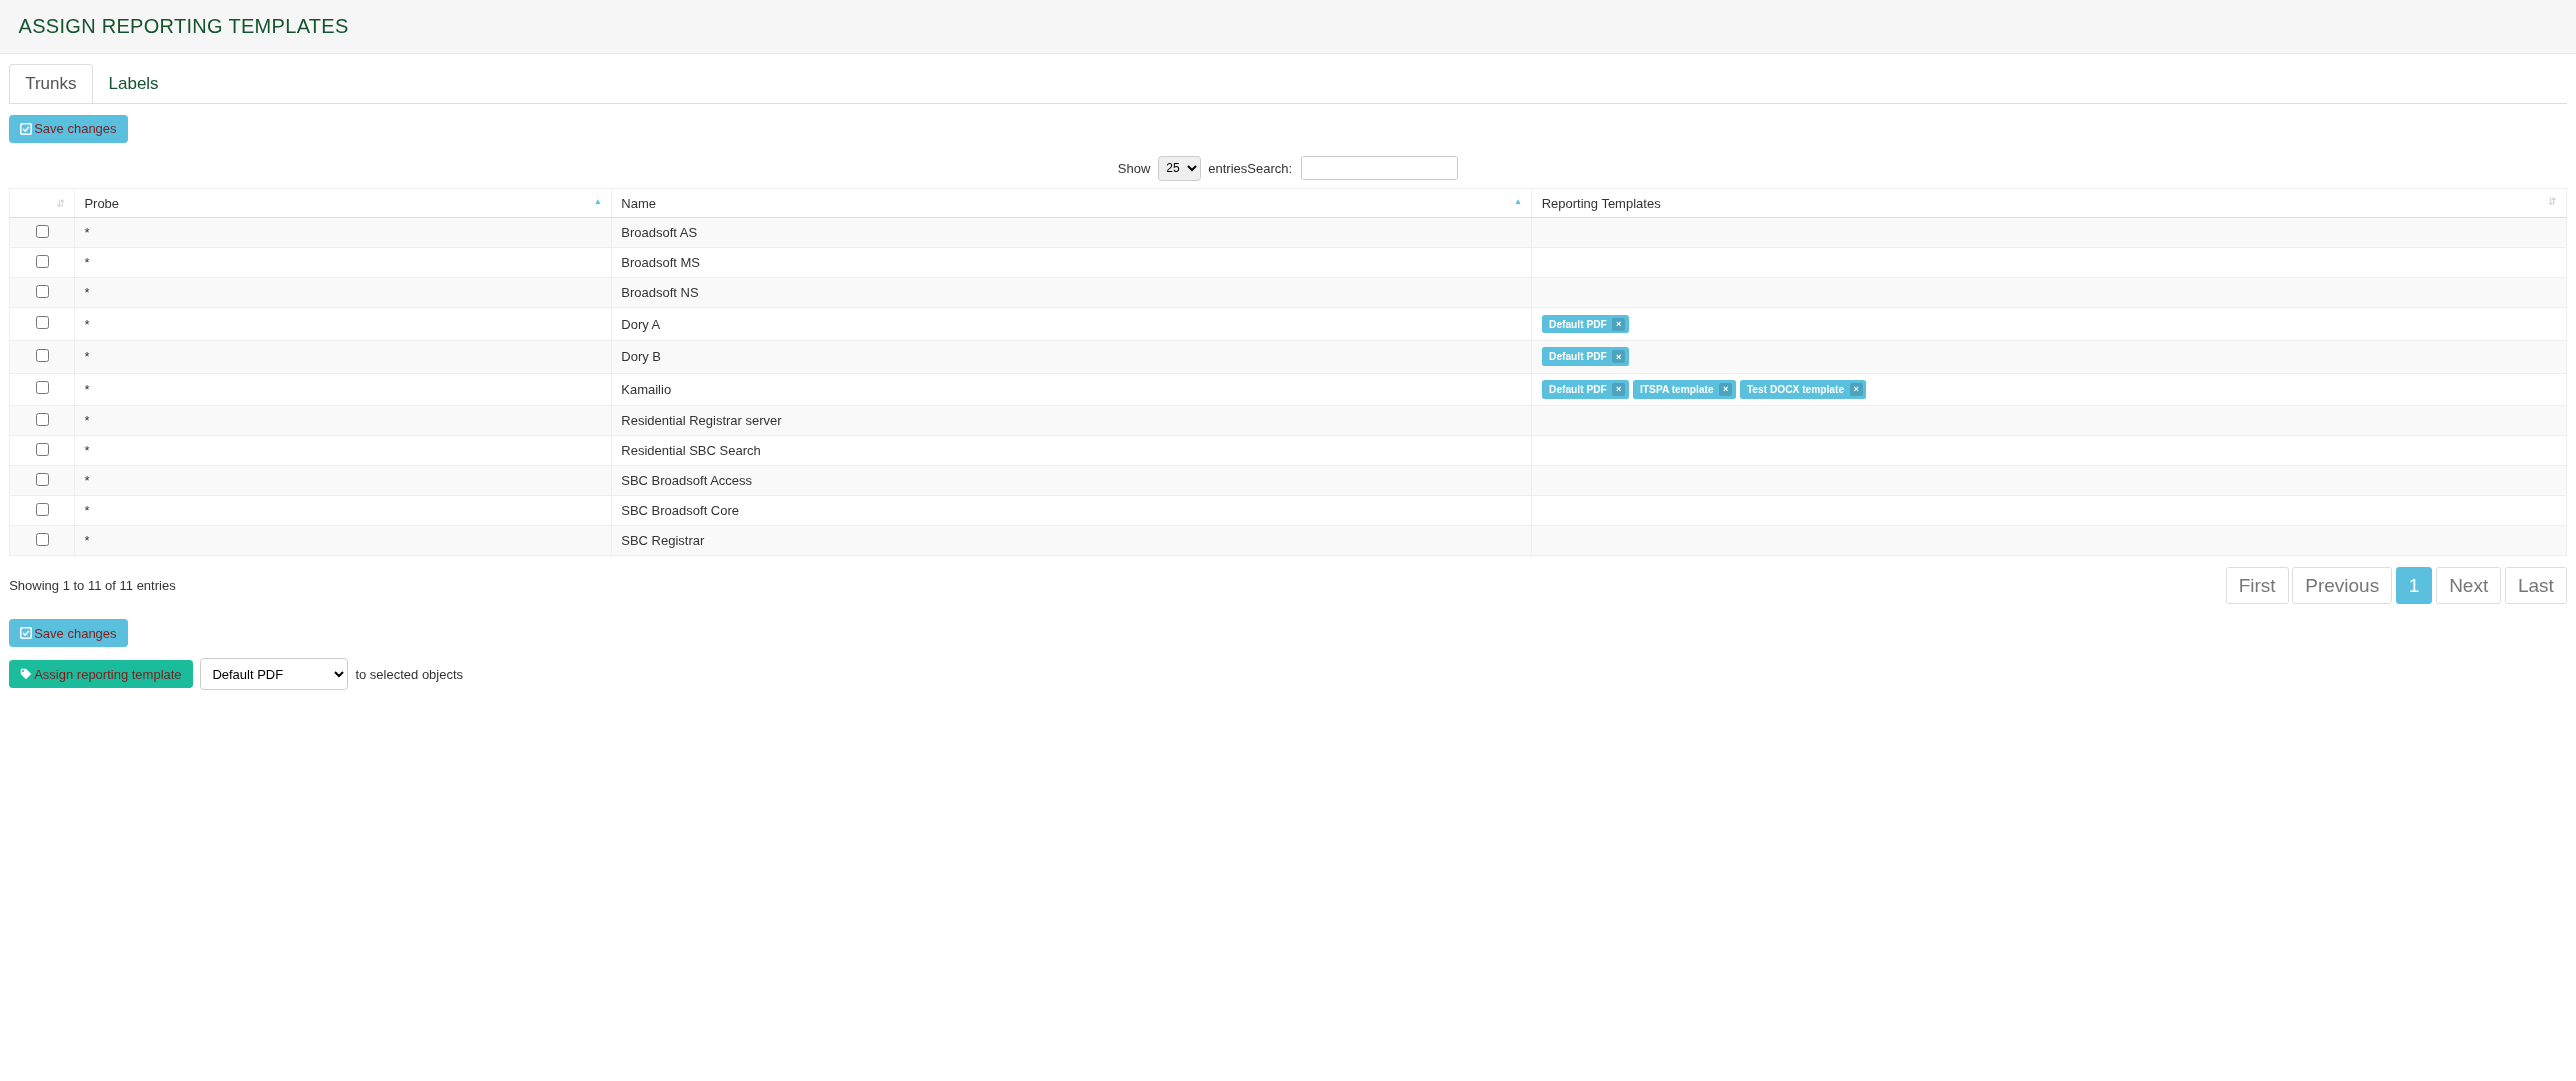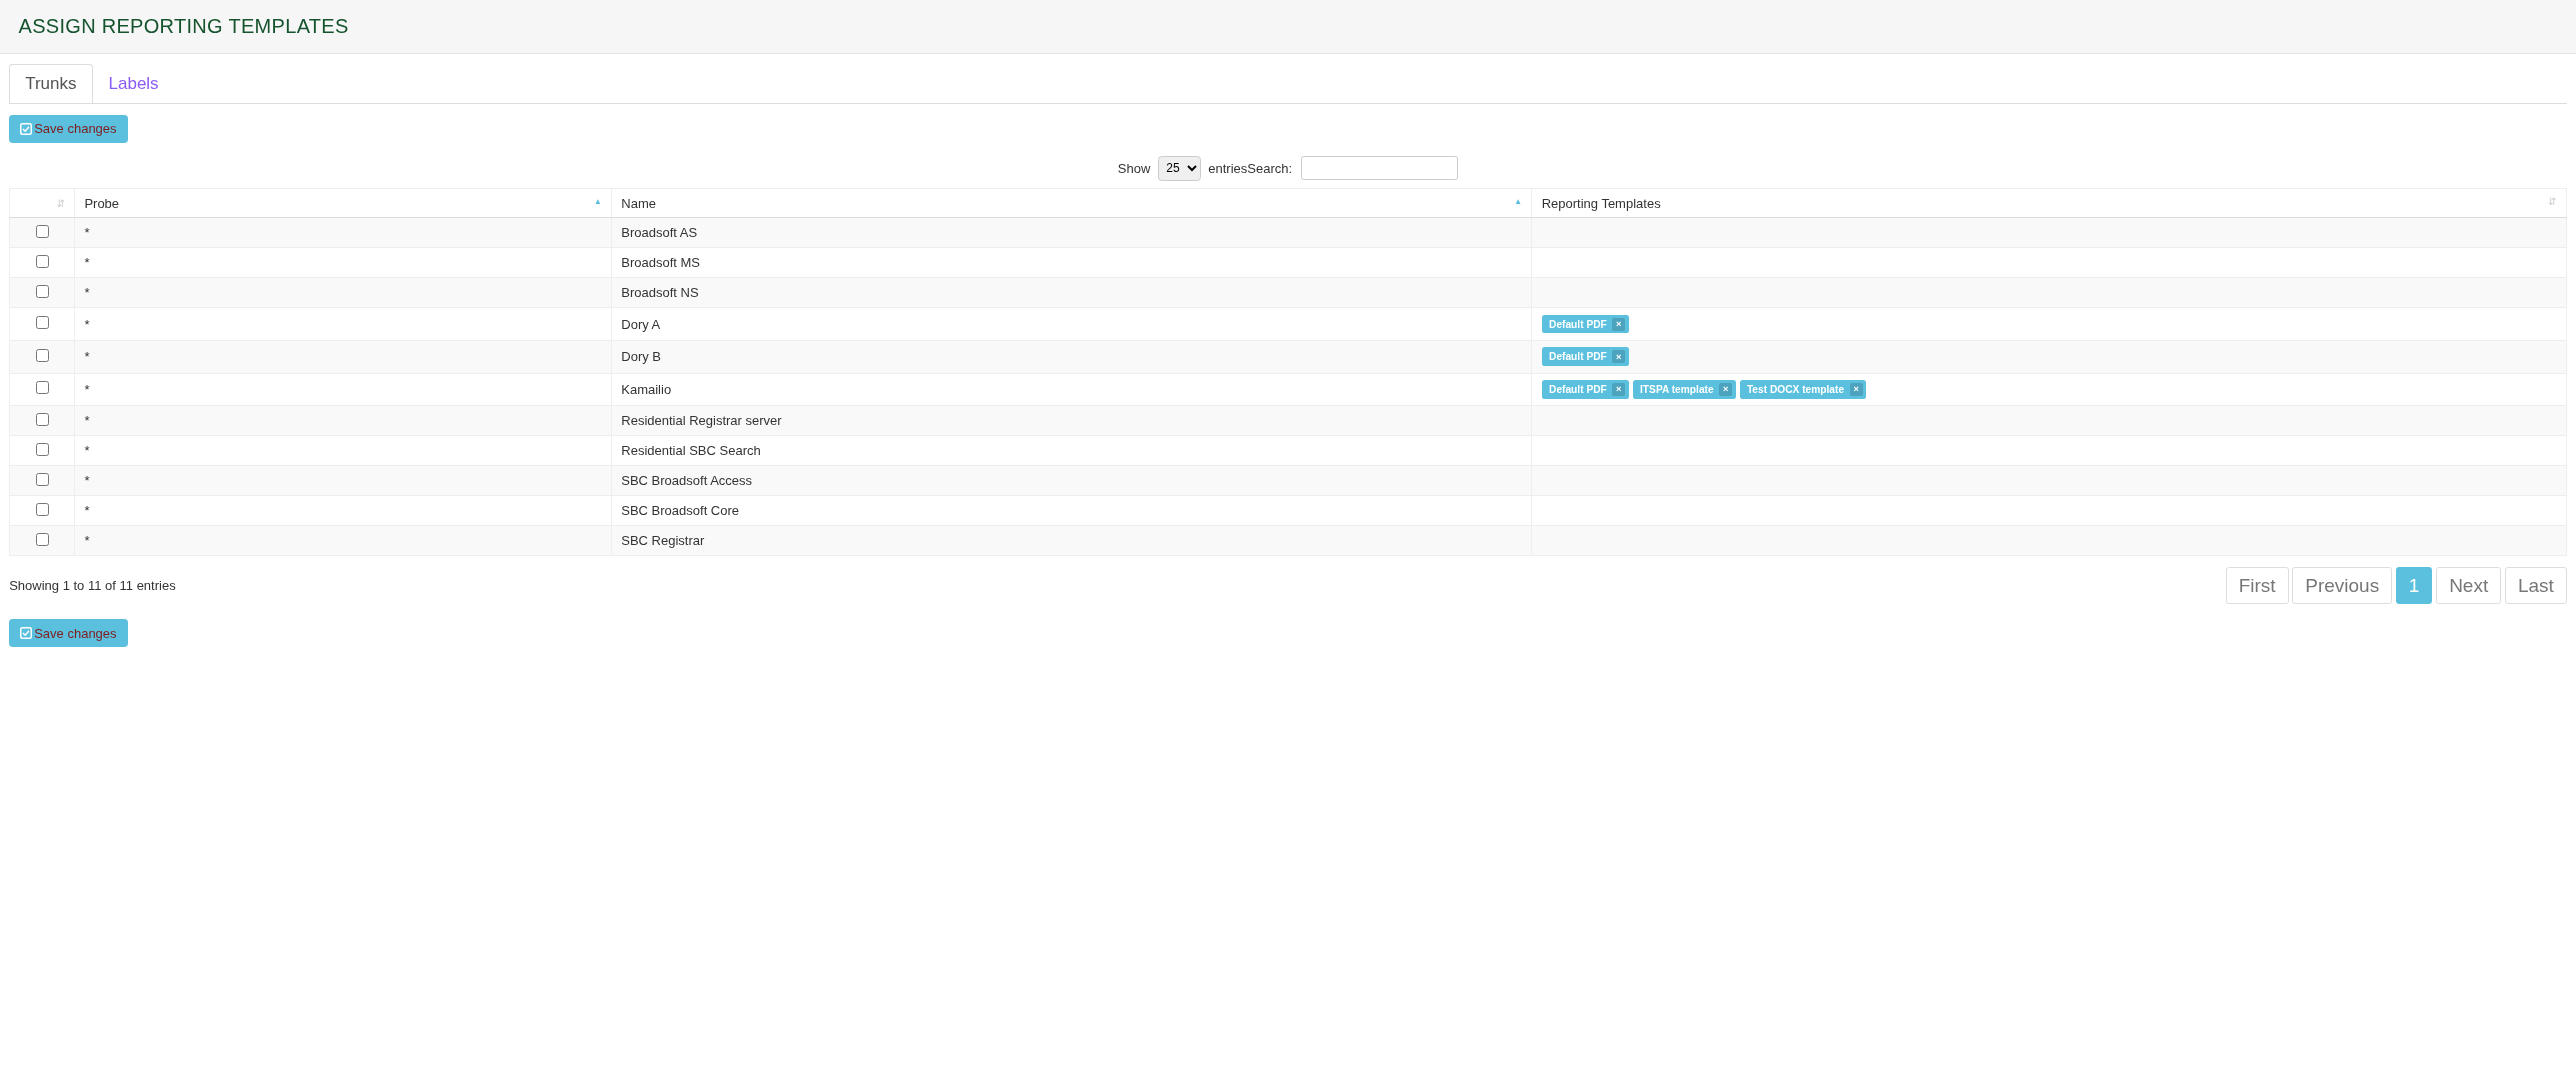--- a/index.html
+++ b/index.html
@@ -38,21 +38,21 @@
     top: 0.9px;
   }
   .tab.active {
     border-color: #ddd;
     border-top-left-radius: 3.7px;
     border-top-right-radius: 3.7px;
     background: #fff;
     color: #555;
   }
   .tab.inactive {
-    color: #8b5cf6;
+    color: #14532d;
   }
   .btn {
     display: inline-flex;
     align-items: center;
     gap: 2px;
     padding: 6.5px 11px;
     border-radius: 3.7px;
     border: none;
     font-size: 13px;
     cursor: pointer;
@@ -322,15 +322,28 @@
   </div>
 
   <button class="btn btn-save">
     <svg class="check-icon" viewBox="0 0 16 16" fill="none" stroke="white" stroke-width="2">
       <rect x="1" y="1" width="14" height="14" rx="2"></rect>
       <path d="M4 8 L7 11 L12 5"></path>
     </svg>
     <span>Save changes</span>
   </button>
 
+  <div class="assign-row">
+    <button class="btn btn-assign">
+      <svg class="check-icon" viewBox="0 0 16 16" fill="white">
+        <path d="M1 1 L8 1 L15 8 L8 15 L1 8 Z"></path>
+        <circle cx="4" cy="4" r="1.3" fill="#1abc9c"></circle>
+      </svg>
+      <span>Assign reporting template</span>
+    </button>
+    <select class="template-select">
+      <option>Default PDF</option>
+    </select>
+    <span>to selected objects</span>
+  </div>
 
 </div>
 
 
 </body></html>

